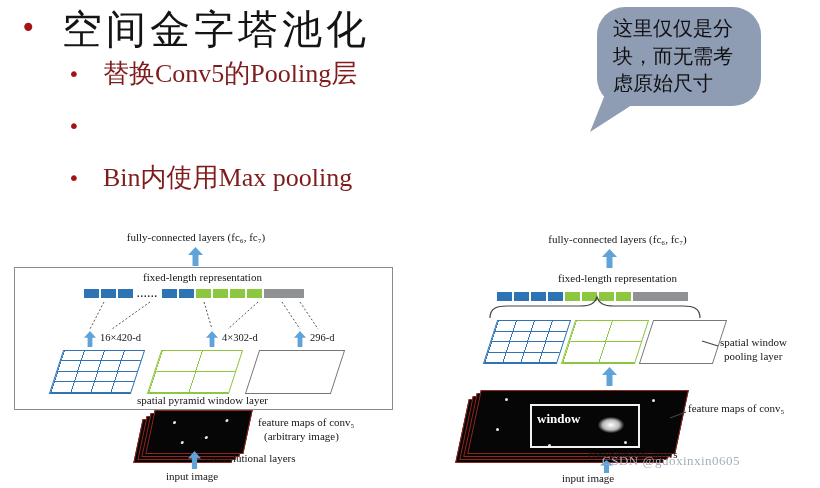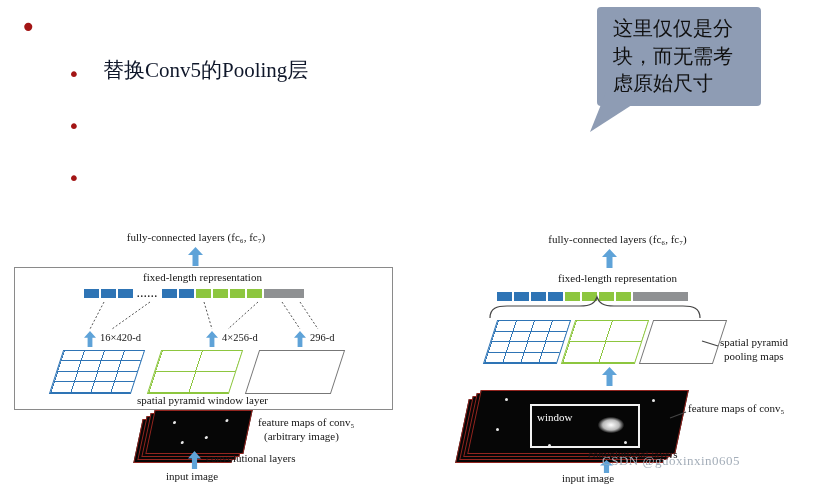--- a/index.html
+++ b/index.html
@@ -1,23 +1,23 @@
 <!DOCTYPE html>
 <html style="--bullet-red: #a31515; --accent-blue: #2e74b5; --green: #8dc63f; --gray-seg: #8f9193; --arrow-blue: #5fa3d8; --callout-bg: #8e9cb4; --watermark: #a4aeb9;"><head>
 <meta charset="utf-8">
 <style>
   html,body{margin:0;padding:0;background:#fff}
   .page{position:relative;width:820px;height:488px;background:#ffffff;overflow:hidden;
         font-family:"Liberation Serif","DejaVu Serif",serif;color:#111}
   .abs{position:absolute}
   .bullet-dot{position:absolute;line-height:1;color:var(--bullet-red,#a31515);font-family:"DejaVu Sans",sans-serif}
   .title{position:absolute;font-size:40px;letter-spacing:4px;color:#141414;white-space:nowrap}
-  .sub{position:absolute;font-size:21px;color:#0f172a;white-space:nowrap}
+  .sub{position:absolute;font-size:26px;color:#7f1d1d;white-space:nowrap}
   .callout{position:absolute;left:597px;top:7px;width:124px;padding:8px 24px 8px 16px;
-           background:var(--callout-bg,#8e9cb4);border-radius:4px;font-size:20px;
+           background:var(--callout-bg,#8e9cb4);border-radius:28px;font-size:20px;
            line-height:1.38;color:#101010}
   .dlabel{position:absolute;font-weight:400;font-size:11px;white-space:nowrap;color:#151515}
   .dlabel.ctr{text-align:center}
   .dim{font-size:10.5px}
   .uarrow{position:absolute;background:var(--arrow-blue,#5fa3d8);
           clip-path:polygon(50% 0,100% 42%,70% 42%,70% 100%,30% 100%,30% 42%,0 42%)}
   .panel{position:absolute;left:14px;top:267px;width:377px;height:141px;border:1px solid #8a8a8a;background:#fff}
   .vector{position:absolute;display:flex;align-items:center;gap:2px}
   .seg{height:9px;flex:none}
   .seg.b{width:15px;background:var(--accent-blue,#2e74b5)}
@@ -29,42 +29,44 @@
   .g16{border:1.5px solid var(--accent-blue,#2e74b5);
        background-image:repeating-linear-gradient(90deg,var(--accent-blue,#2e74b5) 0 1px,transparent 1px 25%),
                         repeating-linear-gradient(0deg,var(--accent-blue,#2e74b5) 0 1px,transparent 1px 25%)}
   .g4{border:1.5px solid var(--green,#8dc63f);
       background-image:repeating-linear-gradient(90deg,var(--green,#8dc63f) 0 1px,transparent 1px 50%),
                        repeating-linear-gradient(0deg,var(--green,#8dc63f) 0 1px,transparent 1px 50%)}
   .g1{border:1px solid #777}
   .fm{position:absolute;background:#060606;border:1px solid #93251f;transform:skewX(-12deg)}
   .speck{position:absolute;background:#e8e8e8;border-radius:50%;width:3px;height:3px}
   .winbox{position:absolute;border:2px solid #f2f2f2;background:transparent}
-  .winlbl{position:absolute;color:#fff;font-weight:400;font-size:11px;white-space:nowrap}
+  .winlbl{position:absolute;color:#fff;font-weight:700;font-size:13px;white-space:nowrap}
   .blob{position:absolute;background:radial-gradient(ellipse at center,#ffffff 0%,#b9b9b9 45%,rgba(0,0,0,0) 72%)}
   .watermark{position:absolute;font-family:Liberation Serif, serif;font-size:13px;
              color:var(--watermark,#a4aeb9);letter-spacing:.5px;white-space:nowrap}
   .overlay{position:absolute;left:0;top:0;pointer-events:none}
   .dash{stroke:#555;stroke-width:1;stroke-dasharray:2 2;fill:none}
   .solidline{stroke:#444;stroke-width:1.2;fill:none}
   .tail{fill:var(--callout-bg,#8e9cb4)}
 </style>
 </head>
 <body>
 
 <div class="page">
 
   <span class="bullet-dot" style="left:20px;top:14px;font-size:28px">•</span>
+  <div class="title" style="left:62px;top:2px">空间金字塔池化</div>
 
   <span class="bullet-dot" style="left:68px;top:64px;font-size:20px">•</span>
   <div class="sub" style="left:103px;top:56px">替换Conv5的Pooling层</div>
 
   <span class="bullet-dot" style="left:68px;top:116px;font-size:20px">•</span>
 
   <span class="bullet-dot" style="left:68px;top:168px;font-size:20px">•</span>
+  <div class="sub" style="left:103px;top:160px">Bin内使用Max pooling</div>
 
   <div class="callout">这里仅仅是分块，而无需考虑原始尺寸</div>
 
   <div class="abs" style="inset:0">
     <div class="dlabel ctr" style="left:60px;top:231px;width:272px">fully-connected layers (fc₆, fc₇)</div>
     <div class="uarrow" style="left:188px;top:247px;width:15px;height:19px"></div>
 
     <div class="panel"></div>
     <div class="dlabel ctr" style="left:14px;top:271px;width:377px">fixed-length representation</div>
 
@@ -78,21 +80,21 @@
       <span class="seg g"></span>
       <span class="seg g"></span>
       <span class="seg g"></span>
       <span class="seg g"></span>
       <span class="seg gr"></span>
     </div>
 
     <div class="uarrow" style="left:84px;top:331px;width:12px;height:16px"></div>
     <div class="dlabel dim" style="left:100px;top:332px">16×420-d</div>
     <div class="uarrow" style="left:206px;top:331px;width:12px;height:16px"></div>
-    <div class="dlabel dim" style="left:222px;top:332px">4×256-d</div>
+    <div class="dlabel dim" style="left:222px;top:332px">4×302-d</div>
     <div class="uarrow" style="left:294px;top:331px;width:12px;height:16px"></div>
     <div class="dlabel dim" style="left:310px;top:332px">296-d</div>
 
     <div class="pgrid g16" style="left:56px;top:350px;width:80px;height:42px"></div>
     <div class="pgrid g4" style="left:154px;top:350px;width:80px;height:42px"></div>
     <div class="pgrid g1" style="left:252px;top:350px;width:84px;height:42px"></div>
 
     <div class="dlabel ctr" style="left:14px;top:394px;width:377px">spatial pyramid window layer</div>
 
     <div class="fm" style="left:138px;top:419px;width:96px;height:42px"></div>
@@ -127,22 +129,22 @@
       <span class="seg g"></span>
       <span class="seg g"></span>
       <span class="seg g"></span>
       <span class="seg gr2"></span>
     </div>
 
     <div class="pgrid g16" style="left:490px;top:320px;width:72px;height:42px"></div>
     <div class="pgrid g4" style="left:568px;top:320px;width:72px;height:42px"></div>
     <div class="pgrid g1" style="left:646px;top:320px;width:72px;height:42px"></div>
 
-    <div class="dlabel" style="left:720px;top:336px">spatial pyramid</div>
-    <div class="dlabel" style="left:724px;top:350px">pooling maps</div>
+    <div class="dlabel" style="left:720px;top:336px">spatial window</div>
+    <div class="dlabel" style="left:724px;top:350px">pooling layer</div>
 
     <div class="uarrow" style="left:602px;top:367px;width:15px;height:19px"></div>
 
     <div class="fm" style="left:462px;top:399px;width:206px;height:62px"></div>
     <div class="fm" style="left:466px;top:396px;width:206px;height:62px"></div>
     <div class="fm" style="left:470px;top:393px;width:206px;height:62px"></div>
     <div class="fm" style="left:474px;top:390px;width:206px;height:62px"></div>
     <span class="speck" style="left:505px;top:398px"></span>
     <span class="speck" style="left:548px;top:444px"></span>
     <span class="speck" style="left:652px;top:399px"></span>

